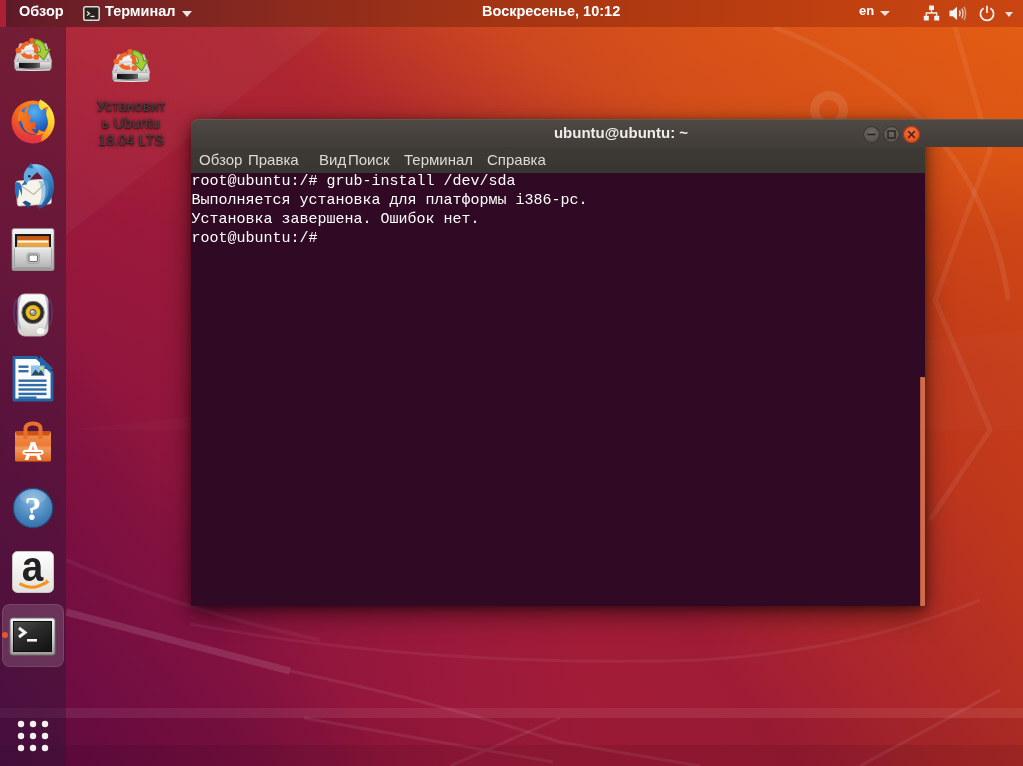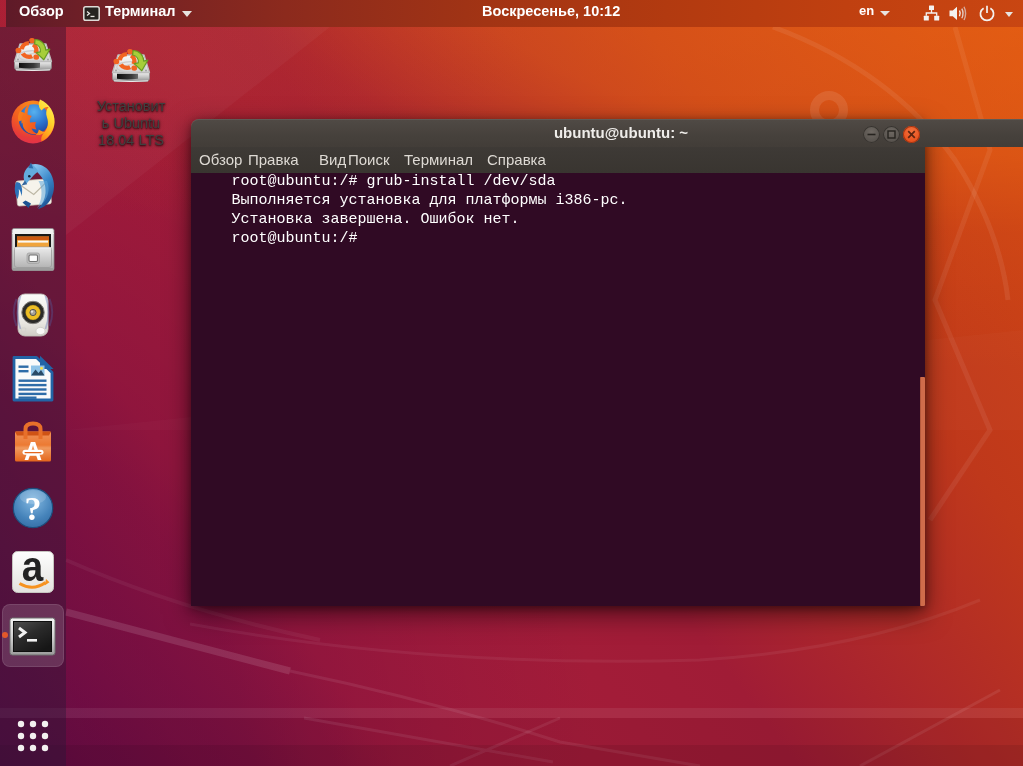--- a/index.html
+++ b/index.html
@@ -40,21 +40,21 @@
 .wbtn { position:absolute; top:6.5px; width:17px; height:17px; border-radius:50%; }
 .wbtn svg { position:absolute; left:0; top:0; }
 #btn-min { left:671.5px; background:radial-gradient(circle at 50% 35%,#6e6862,#57524d 70%); box-shadow:inset 0 0 0 1px #37332f; }
 #btn-max { left:691.5px; background:radial-gradient(circle at 50% 35%,#6e6862,#57524d 70%); box-shadow:inset 0 0 0 1px #37332f; }
 #btn-close { left:711.5px; background:radial-gradient(circle at 50% 30%,#f2703d,#e95420 65%); box-shadow:inset 0 0 0 1px #a33310; }
 #menubar { position:absolute; left:0; top:28px; width:734px; height:26px;
   background:linear-gradient(to bottom,#3e3a36,#393530); color:#dedad4; font-size:15px; }
 .mitem { position:absolute; top:0; line-height:26px; }
 #term { position:absolute; left:0; top:54px; width:734px; height:433px; background:#300a24; }
 #termtext { position:absolute; left:0.5px; top:0px; font-family:"Liberation Mono", monospace;
-  font-size:15px; line-height:18.9px; color:#ffffff; white-space:pre;padding-left:40px; }
+  font-size:15px; line-height:18.9px; color:#ffffff; white-space:pre; }
 #thumb { position:absolute; right:0px; top:204px; width:5px; height:229px; background:#cf6c4b;
   border-left:1px solid #b5593c; border-radius:1px; }
 </style>
 </head>
 <body>
 <div id="stage">
 
 <svg id="wallpaper" width="1023" height="766" viewBox="0 0 1023 766">
   <defs>
     <linearGradient id="wpL" gradientUnits="userSpaceOnUse" x1="0" y1="766" x2="1023" y2="0">

